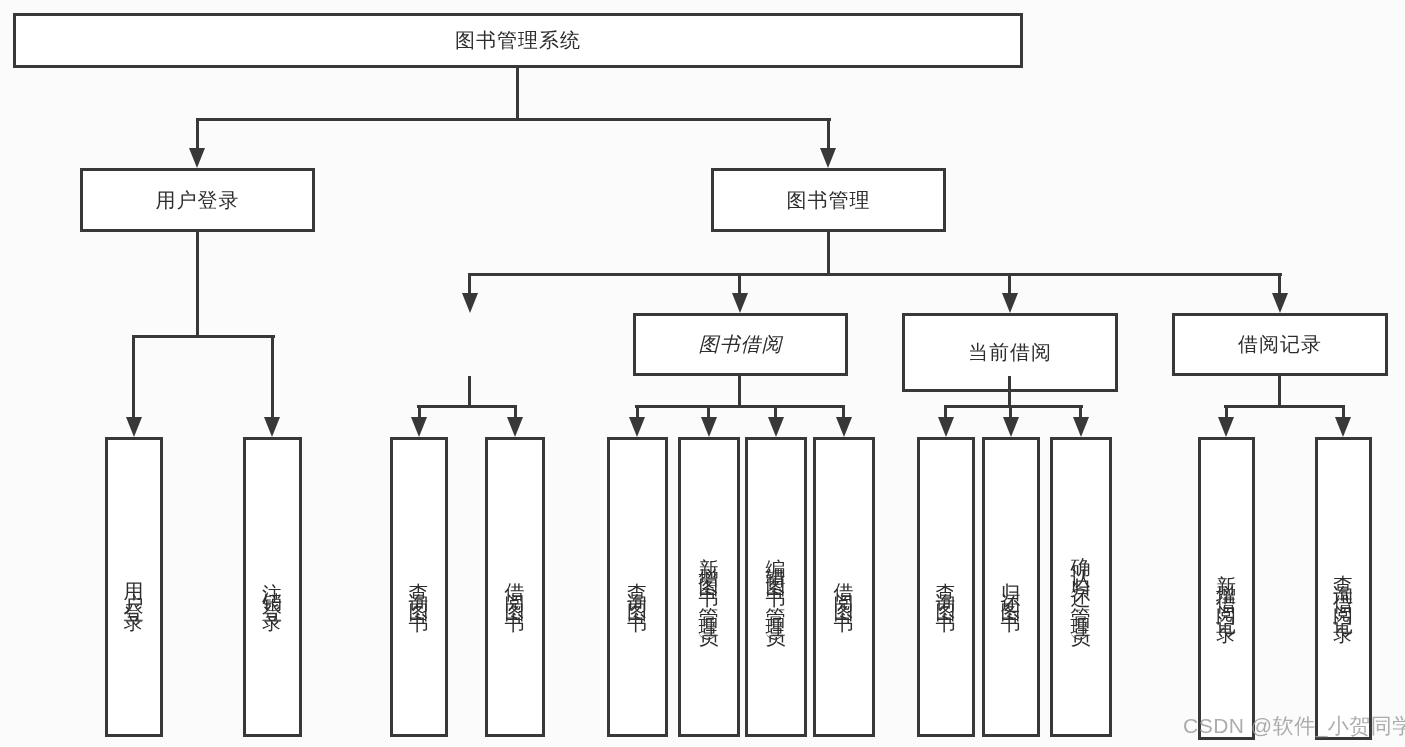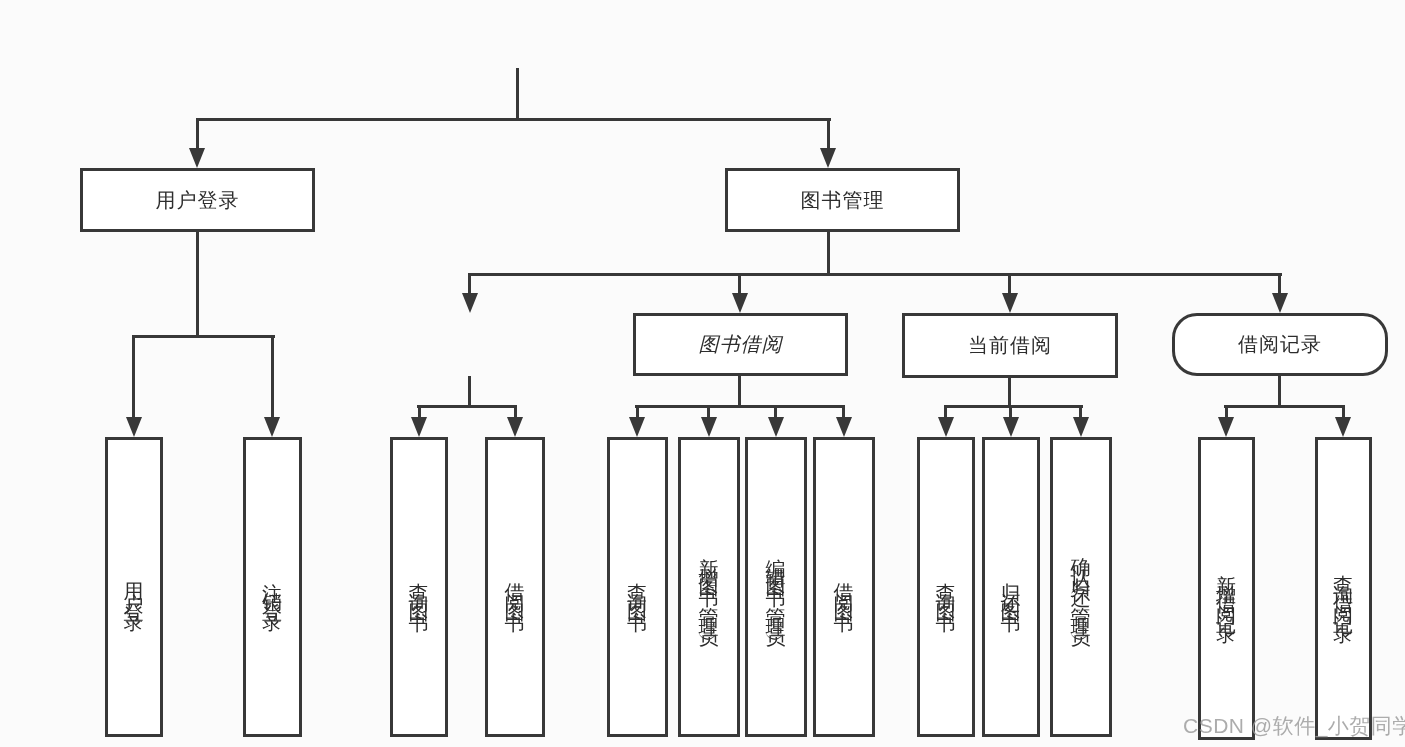--- a/index.html
+++ b/index.html
@@ -51,52 +51,53 @@
     color:rgba(158,158,158,0.85);
     white-space:nowrap;
     z-index:10;
   }
 </style>
 </head>
 <body>
 
 <div class="canvas">
 
+  <div class="box h" style="left:13px;top:13px;width:1010px;height:55px;">图书管理系统</div>
 
   <div class="line" style="left:516px;top:68px;width:3px;height:52px;"></div>
   <div class="line" style="left:196px;top:118px;width:635px;height:3px;"></div>
   <div class="line" style="left:196px;top:121px;width:3px;height:30px;"></div>
   <div class="line" style="left:827px;top:121px;width:3px;height:30px;"></div>
   <div class="arrow" style="left:189px;top:148px;"></div>
   <div class="arrow" style="left:820px;top:148px;"></div>
 
   <div class="box h" style="left:80px;top:168px;width:235px;height:64px;">用户登录</div>
-  <div class="box h" style="left:711px;top:168px;width:235px;height:64px;margin-left:14px;">图书管理</div>
+  <div class="box h" style="left:711px;top:168px;width:235px;height:64px;">图书管理</div>
 
   <div class="line" style="left:196px;top:232px;width:3px;height:103px;"></div>
   <div class="line" style="left:132px;top:335px;width:143px;height:3px;"></div>
   <div class="line" style="left:132px;top:338px;width:3px;height:82px;"></div>
   <div class="line" style="left:271px;top:338px;width:3px;height:82px;"></div>
   <div class="arrow" style="left:126px;top:417px;"></div>
   <div class="arrow" style="left:264px;top:417px;"></div>
 
   <div class="line" style="left:827px;top:232px;width:3px;height:43px;"></div>
   <div class="line" style="left:468px;top:273px;width:814px;height:3px;"></div>
   <div class="line" style="left:468px;top:276px;width:3px;height:20px;"></div>
   <div class="line" style="left:738px;top:276px;width:3px;height:20px;"></div>
   <div class="line" style="left:1008px;top:276px;width:3px;height:20px;"></div>
   <div class="line" style="left:1278px;top:276px;width:3px;height:20px;"></div>
   <div class="arrow" style="left:462px;top:293px;"></div>
   <div class="arrow" style="left:732px;top:293px;"></div>
   <div class="arrow" style="left:1002px;top:293px;"></div>
   <div class="arrow" style="left:1272px;top:293px;"></div>
 
   <div class="box h" style="left:633px;top:313px;width:215px;height:63px;font-style:italic;">图书借阅</div>
-  <div class="box h" style="left:902px;top:313px;width:216px;height:65px;">当前借阅</div>
-  <div class="box h" style="left:1172px;top:313px;width:216px;height:63px;border-radius:25px;">借阅记录</div>
+  <div class="box h" style="left:902px;top:313px;width:216px;height:79px;">当前借阅</div>
+  <div class="box h" style="left:1172px;top:313px;width:216px;height:63px;">借阅记录</div>
 
   <div class="line" style="left:468px;top:376px;width:3px;height:31px;"></div>
   <div class="line" style="left:417px;top:405px;width:100px;height:3px;"></div>
   <div class="line" style="left:418px;top:407px;width:3px;height:13px;"></div>
   <div class="line" style="left:514px;top:407px;width:3px;height:13px;"></div>
   <div class="arrow" style="left:411px;top:417px;"></div>
   <div class="arrow" style="left:507px;top:417px;"></div>
 
   <div class="line" style="left:738px;top:376px;width:3px;height:31px;"></div>
   <div class="line" style="left:635px;top:405px;width:210px;height:3px;"></div>

